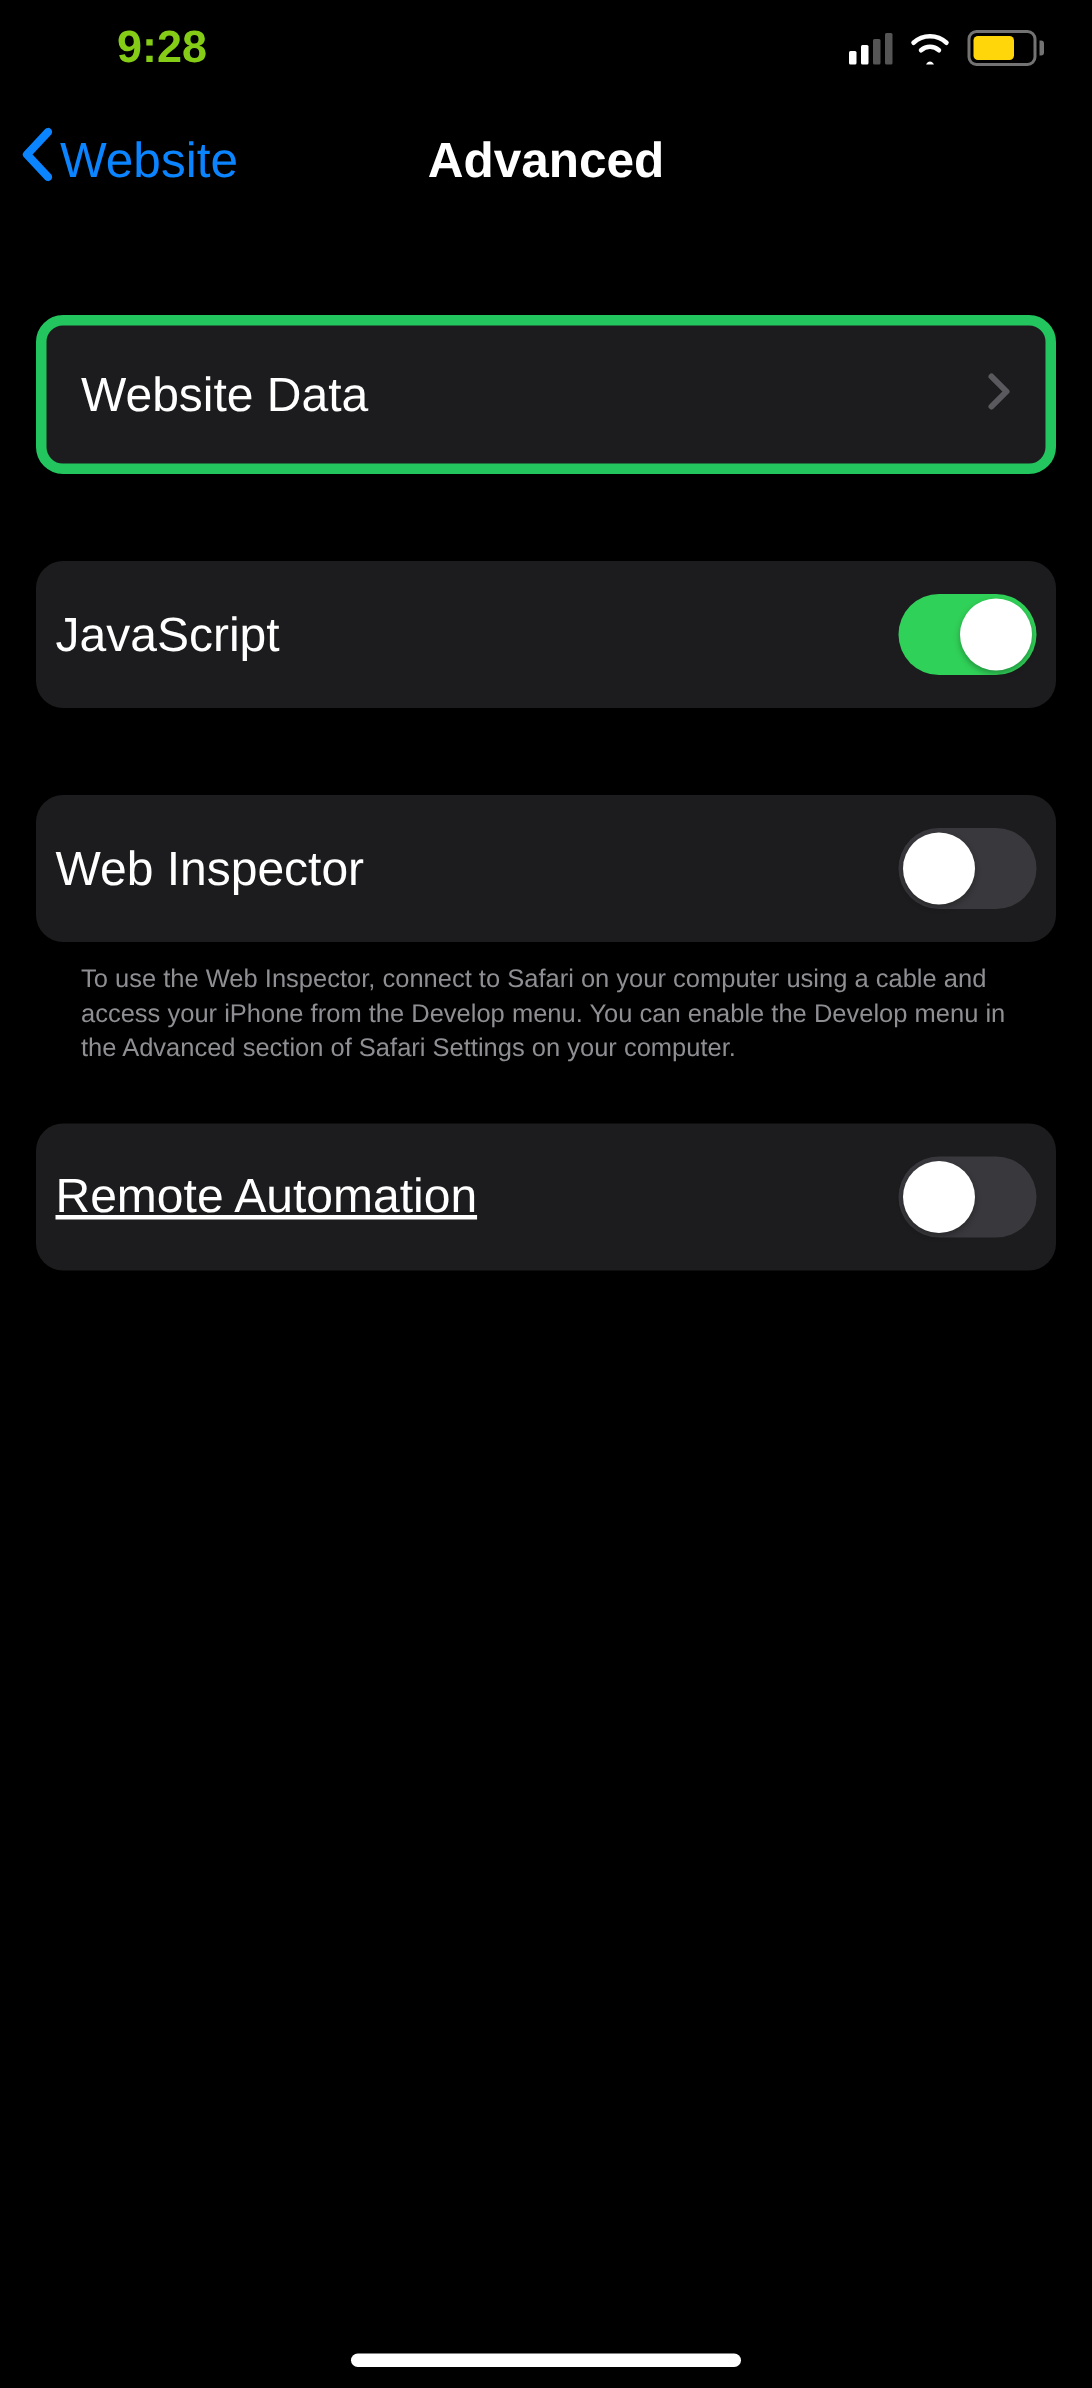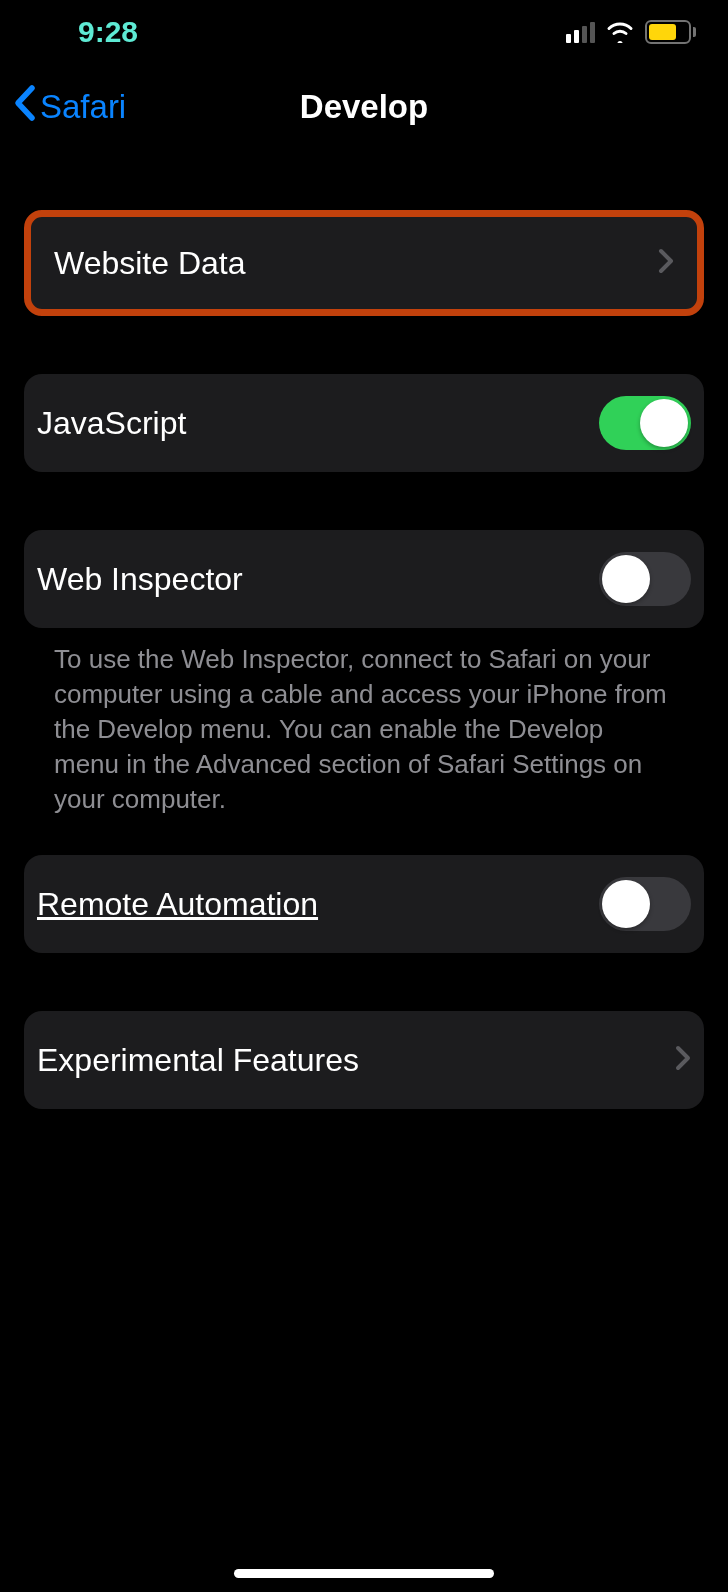--- a/index.html
+++ b/index.html
@@ -20,21 +20,21 @@
     .status-bar {
       height: 64px;
       display: flex;
       justify-content: space-between;
       align-items: center;
       padding: 0 32px;
     }
     .status-time {
       font-size: 30px;
       font-weight: 600;
-      color: #5eead4;
+      color: #84cc16;
       margin-left: 46px;
     }
     .status-icons {
       display: flex;
       align-items: center;
       gap: 10px;
     }
     .signal {
       display: flex;
       align-items: flex-end;
@@ -115,21 +115,21 @@
       min-height: 98px;
       display: flex;
       align-items: center;
       justify-content: space-between;
       padding: 0 13px;
       font-size: 32px;
       font-weight: 400;
       color: #fff;
     }
     .cell-highlight {
-      border: 7px solid #c2410c;
+      border: 7px solid #22c55e;
       padding: 16px 23px;
       min-height: 106px;
     }
     .chevron {
       color: #5a5a5e;
     }
     .toggle {
       width: 92px;
       height: 54px;
       border-radius: 27px;
@@ -143,21 +143,21 @@
       border-radius: 50%;
       background: #fff;
       position: absolute;
       top: 3px;
       box-shadow: 0 2px 4px rgba(0,0,0,0.3);
     }
     .toggle.on .toggle-knob { right: 3px; }
     .toggle.off .toggle-knob { left: 3px; }
     .footer-text {
       color: #8e8e93;
-      font-size: 26px;
+      font-size: 17px;
       line-height: 1.35;
       padding: 14px 30px 0 30px;
     }
     .home-indicator {
       position: absolute;
       bottom: 14px;
       left: 50%;
       transform: translateX(-50%);
       width: 260px;
       height: 9px;
@@ -193,23 +193,23 @@
   </div>
 </div>
 
 <div class="nav-bar">
   <div class="back-button">
     <span>
       <svg width="26" height="38" viewBox="0 0 26 38">
         <polyline points="20,4 6,19 20,34" fill="none" stroke="#0a84ff" stroke-width="5.5" stroke-linecap="round" stroke-linejoin="round"></polyline>
       </svg>
     </span>
-    <span>Safari</span>
-  </div>
-  <div class="nav-title">Develop</div>
+    <span>Website</span>
+  </div>
+  <div class="nav-title">Advanced</div>
 </div>
 
 <div class="content">
 
   <div class="group">
     <div class="cell cell-highlight">
       <span>Website Data</span>
       <span class="chevron">
         <svg width="16" height="26" viewBox="0 0 16 26">
           <polyline points="3,3 13,13 3,23" fill="none" stroke="#5a5a5e" stroke-width="4" stroke-linecap="round" stroke-linejoin="round"></polyline>
@@ -239,26 +239,16 @@
 
   <div class="group after-footer">
     <div class="cell">
       <span>Remote Automation</span>
       <div class="toggle off">
         <div class="toggle-knob"></div>
       </div>
     </div>
   </div>
 
-  <div class="group">
-    <div class="cell">
-      <span>Experimental Features</span>
-      <span class="chevron">
-        <svg width="16" height="26" viewBox="0 0 16 26">
-          <polyline points="3,3 13,13 3,23" fill="none" stroke="#5a5a5e" stroke-width="4" stroke-linecap="round" stroke-linejoin="round"></polyline>
-        </svg>
-      </span>
-    </div>
-  </div>
 
 </div>
 
 <div class="home-indicator"></div>
 
 </body></html>

